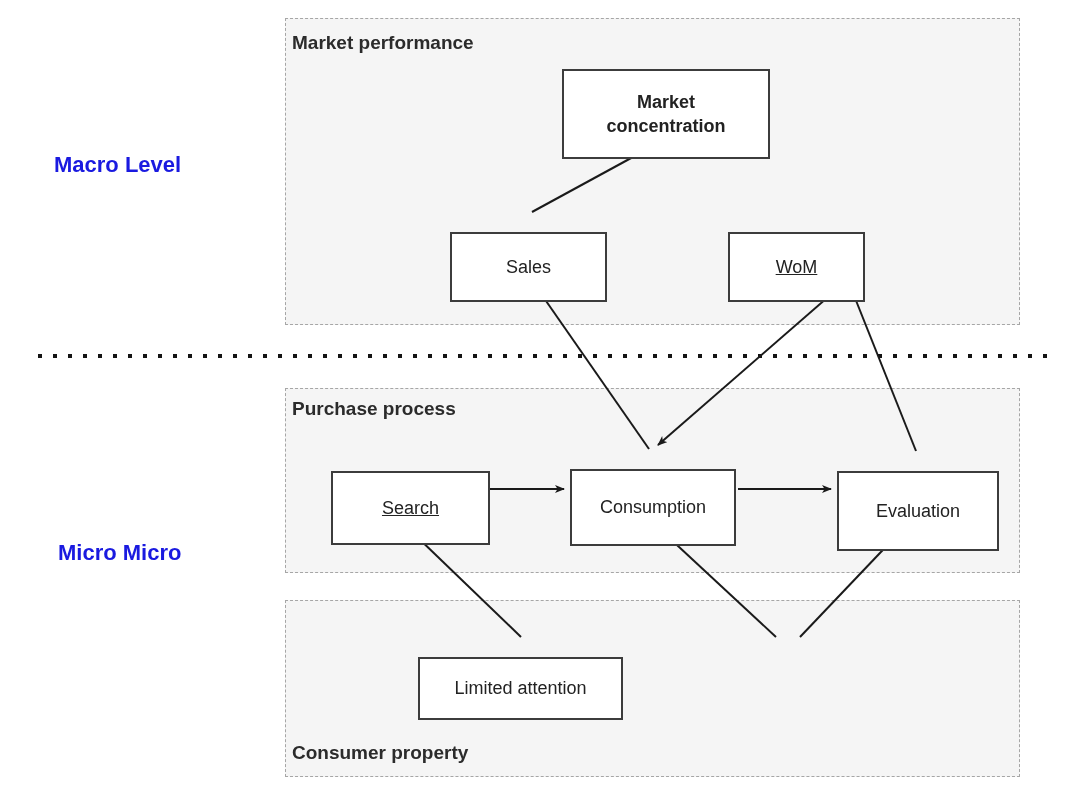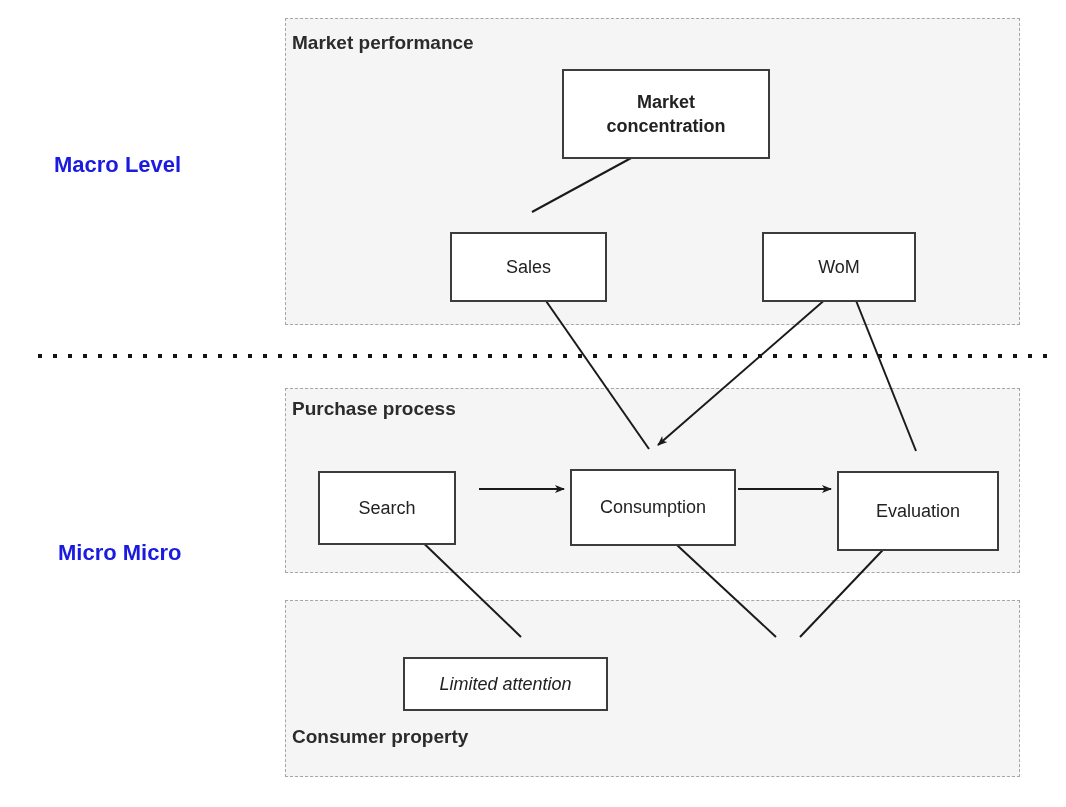--- a/index.html
+++ b/index.html
@@ -54,21 +54,21 @@
 <body>
 
 <div class="canvas">
 
   <div class="group" style="left:285px;top:18px;width:735px;height:307px;"></div>
   <div class="group" style="left:285px;top:388px;width:735px;height:185px;"></div>
   <div class="group" style="left:285px;top:600px;width:735px;height:177px;"></div>
 
   <div class="group-label" style="left:292px;top:398px;">Purchase process</div>
   <div class="group-label" style="left:292px;top:32px;">Market performance</div>
-  <div class="group-label" style="left:292px;top:726px;">Consumer property</div>
+  <div class="group-label" style="left:292px;top:742px;">Consumer property</div>
 
   <div class="level-label" style="left:54px;top:152px;">Macro Level</div>
   <div class="level-label" style="left:58px;top:540px;">Micro Micro</div>
 
   <div class="divider"></div>
 
   <svg class="edges" width="1066" height="807">
     <defs>
       <marker id="arrow" markerWidth="12" markerHeight="10" refX="9" refY="4" orient="auto" markerUnits="userSpaceOnUse">
         <path d="M0,0 L10,4 L0,8 L2.6,4 Z" fill="#1a1a1a"></path>
@@ -86,34 +86,34 @@
   </svg>
 
   <div class="node bold" style="left:562px;top:50px;width:208px;height:90px;">
     <span class="wrap">Market concentration</span>
   </div>
 
   <div class="node" style="left:450px;top:213px;width:157px;height:70px;">
     <span>Sales</span>
   </div>
 
-  <div class="node" style="left:762px;top:213px;width:154px;height:70px;">
+  <div class="node" style="left:728px;top:213px;width:137px;height:70px;text-decoration:underline;">
     <span>WoM</span>
   </div>
 
-  <div class="node" style="left:318px;top:452px;width:138px;height:74px;">
+  <div class="node" style="left:331px;top:452px;width:159px;height:74px;text-decoration:underline;">
     <span>Search</span>
   </div>
 
   <div class="node" style="left:570px;top:450px;width:166px;height:77px;">
     <span>Consumption</span>
   </div>
 
   <div class="node" style="left:837px;top:452px;width:162px;height:80px;">
     <span>Evaluation</span>
   </div>
 
-  <div class="node" style="left:403px;top:638px;width:205px;height:54px;font-style:italic;">
+  <div class="node" style="left:418px;top:638px;width:205px;height:63px;">
     <span>Limited attention</span>
   </div>
 
 
 </div>
 
 </body></html>

